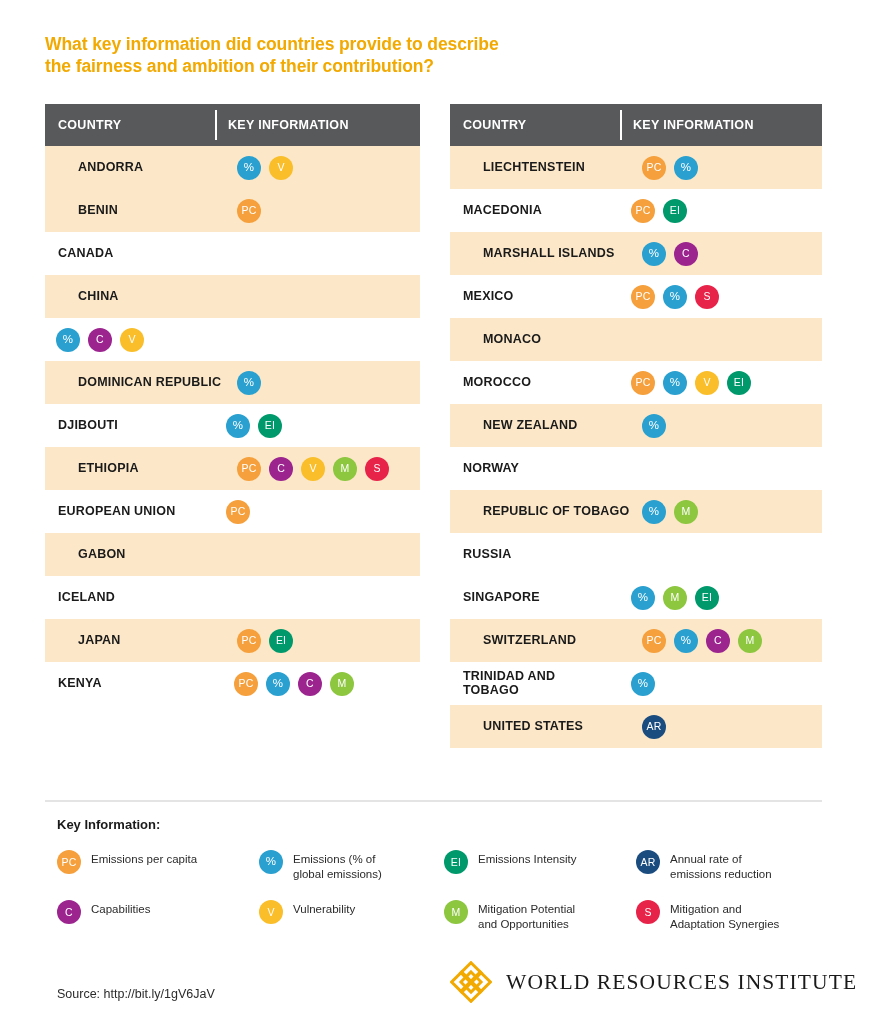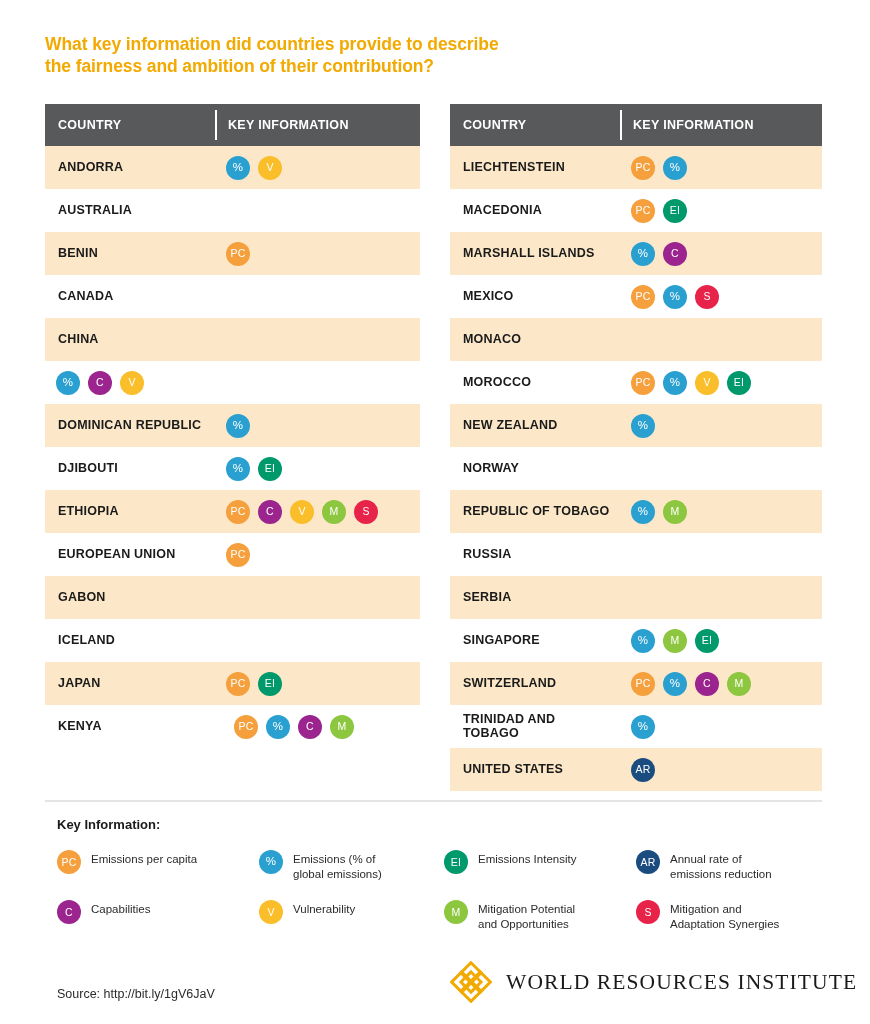--- a/index.html
+++ b/index.html
@@ -59,21 +59,21 @@
   .table.left  .thead .c2 { width: 205px; }
   .table.right .thead .c1 { width: 170px; }
   .table.right .thead .c2 { width: 202px; }
 
   .trow {
     display: flex;
     align-items: center;
     height: 43px;
     box-sizing: border-box;
   }
-  .trow.shade { background: #FCE8C8; }
+  .trow.shade { background: #FCE8C8; padding-left: 20px; }
   .trow.plain { background: #ffffff; }
 
   .cname {
     padding-left: 13px;
     box-sizing: border-box;
     font-size: 12.5px;
     font-weight: bold;
     color: #1A1A1A;
     letter-spacing: 0.2px;
     line-height: 13.5px;
@@ -194,24 +194,20 @@
       <div class="c2">KEY INFORMATION</div>
     </div>
     <div class="tbody">
         <div class="trow shade">
           <div class="cname">ANDORRA</div>
           <div class="cbadges">
             <div class="badge pct" style="background: rgb(41, 160, 208);">%</div>
             <div class="badge" style="background: rgb(249, 190, 42);">V</div>
           </div>
         </div>
-        <div class="trow plain">
-          <div class="cname">AUSTRALIA</div>
-          <div class="cbadges"></div>
-        </div>
         <div class="trow shade">
           <div class="cname">BENIN</div>
           <div class="cbadges">
             <div class="badge" style="background: rgb(245, 160, 60);">PC</div>
           </div>
         </div>
         <div class="trow plain">
           <div class="cname">CANADA</div>
           <div class="cbadges"></div>
         </div>
@@ -342,24 +338,20 @@
         </div>
         <div class="trow shade">
           <div class="cname">REPUBLIC OF TOBAGO</div>
           <div class="cbadges">
             <div class="badge pct" style="background: rgb(41, 160, 208);">%</div>
             <div class="badge" style="background: rgb(141, 198, 63);">M</div>
           </div>
         </div>
         <div class="trow plain">
           <div class="cname">RUSSIA</div>
-          <div class="cbadges"></div>
-        </div>
-        <div class="trow shade">
-          <div class="cname">SERBIA</div>
           <div class="cbadges"></div>
         </div>
         <div class="trow plain">
           <div class="cname">SINGAPORE</div>
           <div class="cbadges">
             <div class="badge pct" style="background: rgb(41, 160, 208);">%</div>
             <div class="badge" style="background: rgb(141, 198, 63);">M</div>
             <div class="badge" style="background: rgb(0, 153, 107);">EI</div>
           </div>
         </div>

